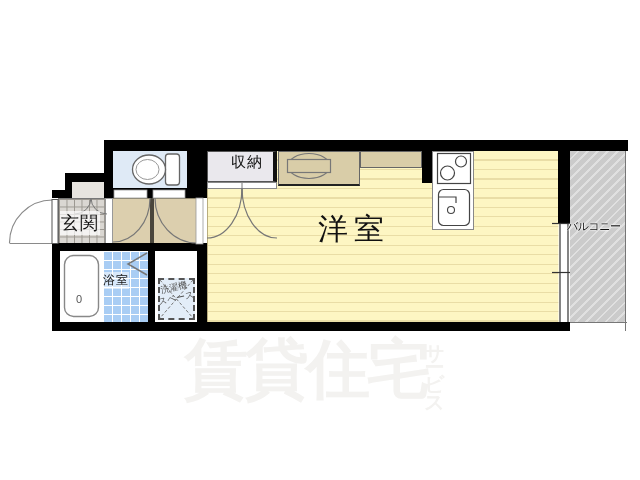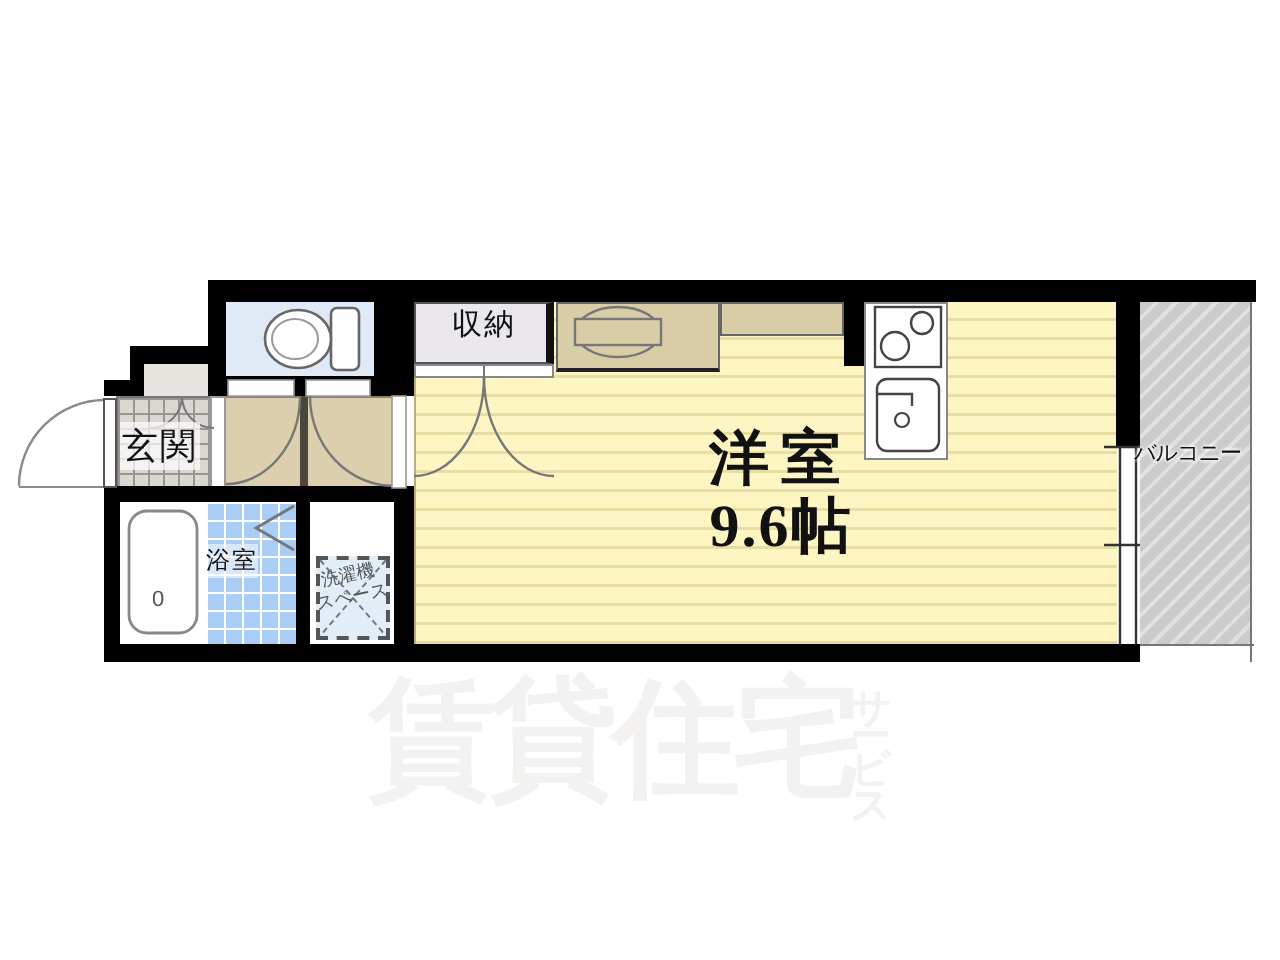--- a/index.html
+++ b/index.html
@@ -66,26 +66,26 @@
   .w-room-left-lower{left:197px;top:243px;width:10px;height:79px;}
   .w-kitchen-pillar{left:422px;top:151px;width:13px;height:32px;}
   .w-window-top{left:558px;top:151px;width:12px;height:72px;}
 
   .kitchen-unit{left:432px;top:151px;width:42px;height:79px;background:#fff;border:1px solid #888;box-sizing:border-box;}
 
   svg.overlay{position:absolute;left:0;top:0;width:640px;height:480px;z-index:5;}
 
   
   .lbl{position:absolute;color:#111;z-index:6;white-space:nowrap;}
-  .lbl-closet{left:207px;top:153px;width:70px;text-align:center;font-size:15px;letter-spacing:1px;}
+  .lbl-closet{left:207px;top:153px;width:80px;text-align:center;font-size:15px;letter-spacing:1px;}
   .lbl-entrance{left:60px;top:211px;font-size:18px;background:rgba(255,255,255,.7);padding:0 1px;letter-spacing:1px;}
   .lbl-bath{left:103px;top:272px;font-size:12px;background:rgba(255,255,255,.55);letter-spacing:1px;}
   .lbl-room,.lbl-size{
-    left:318px;width:145px;text-align:center;
-    font-family:"Liberation Serif","DejaVu Serif",serif;font-size:30px;font-weight:700;
+    left:318px;width:145px;
+    font-family:"Liberation Serif","DejaVu Serif",serif;font-size:30px;font-weight:400;
   }
   .lbl-room{top:209px;letter-spacing:6px;}
   .lbl-size{top:243px;letter-spacing:1px;}
   .lbl-balcony{left:567px;top:219px;font-size:11px;letter-spacing:-0.5px;
     text-shadow:0 0 2px #fff,0 0 2px #fff,0 0 2px #fff;}
   .lbl-wm{
     left:157px;top:282px;width:39px;height:36px;z-index:6;
     font-size:9px;color:#555;text-align:center;line-height:11px;
     transform:rotate(-12deg);
   }
@@ -212,20 +212,19 @@
       <line x1="568" y1="223" x2="568" y2="322" stroke="#333" stroke-width="1.2"></line>
       <line x1="552" y1="223.5" x2="570" y2="223.5" stroke="#333" stroke-width="1.2"></line>
       <line x1="552" y1="272.5" x2="570" y2="272.5" stroke="#333" stroke-width="1.2"></line>
     </g>
   </svg>
 
   <div class="lbl lbl-closet">収納</div>
   <div class="lbl lbl-entrance">玄関</div>
   <div class="lbl lbl-bath">浴室</div>
   <div class="lbl lbl-room">洋室</div>
-  <div class="lbl lbl-size">9.6帖</div>
   <div class="lbl lbl-balcony">バルコニー</div>
   <div class="lbl lbl-wm">
     <span>洗濯機</span><br>
     <span>スペース</span>
   </div>
 
 </div>
 
 </body></html>

